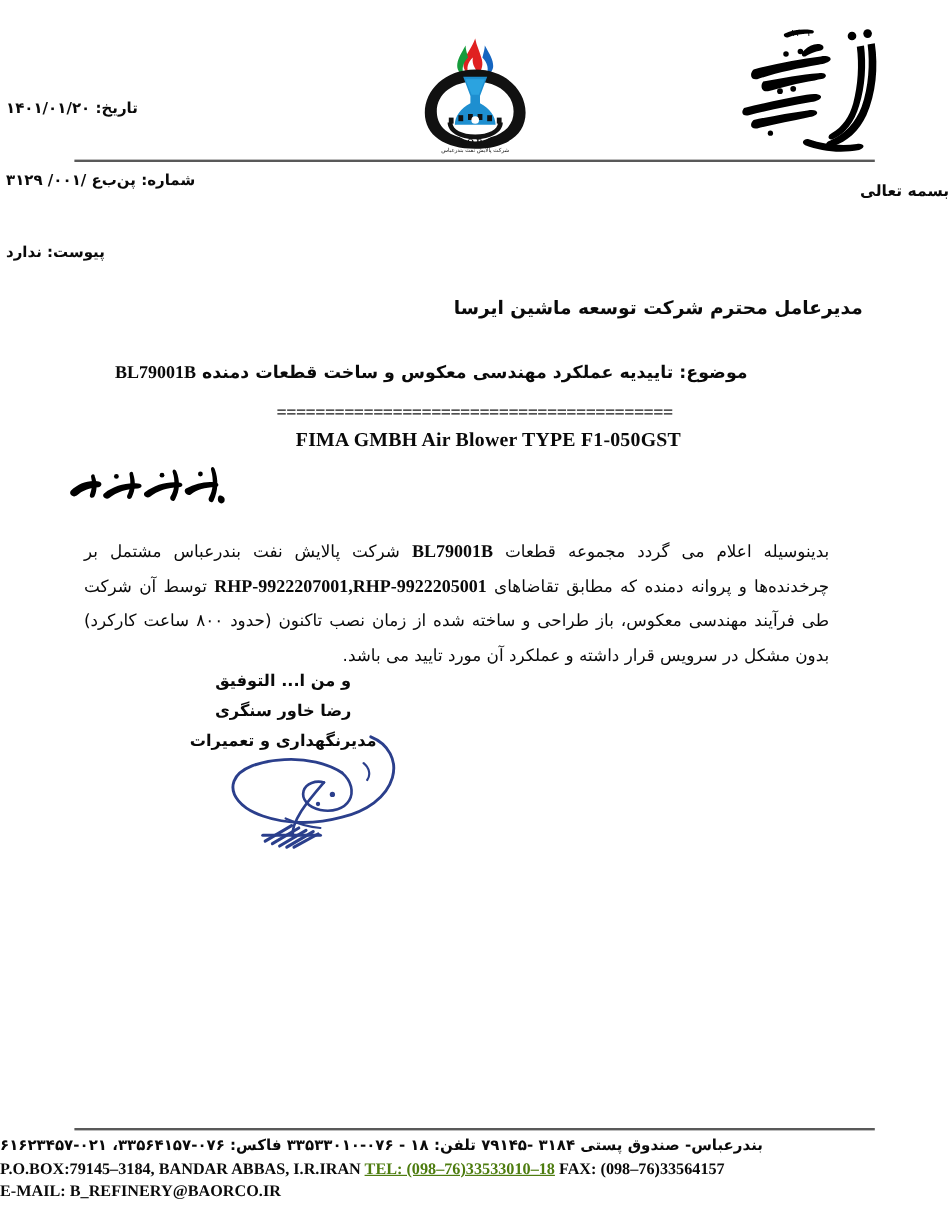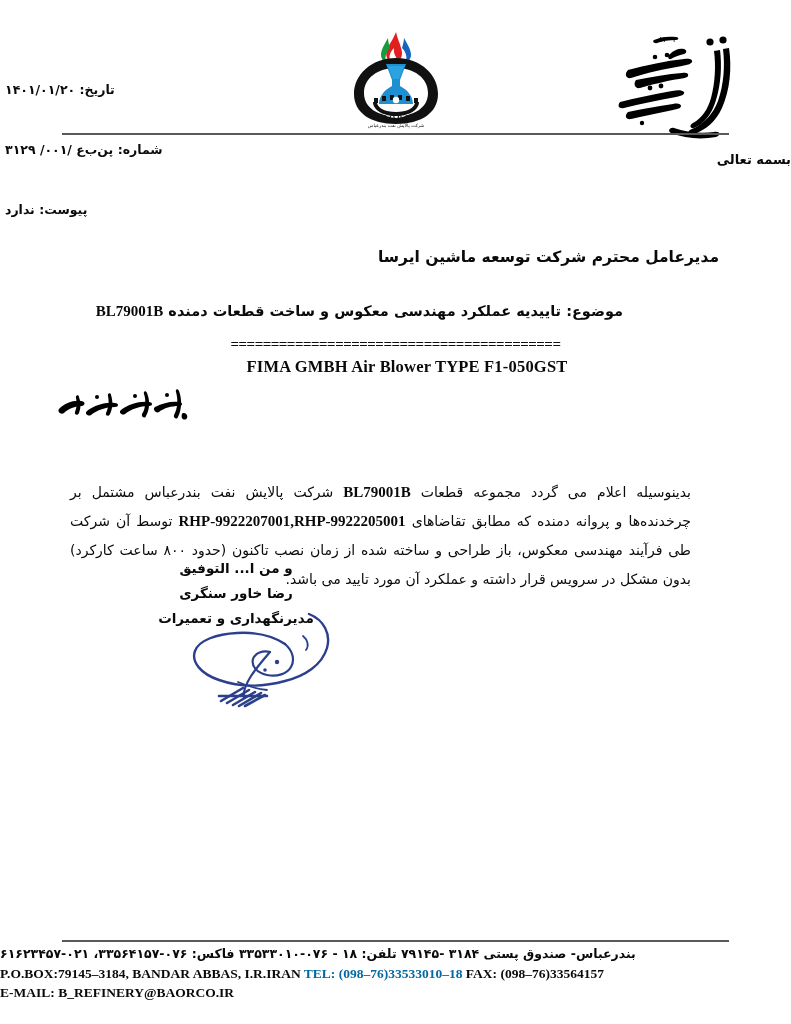--- a/index.html
+++ b/index.html
@@ -28,21 +28,21 @@
     position: absolute;
     top: 12px;
     right: 0;
     left: 0;
     height: 115px;
   }
 
   
   .slogan {
     position: absolute;
-    top: 16px;
+    top: 4px;
     right: 52px;
     width: 215px;
     height: 112px;
     text-align: center;
   }
   .slogan svg { display: block; }
 
   
   .logo {
     position: absolute;
@@ -161,21 +161,20 @@
   .body-text {
     position: absolute;
     top: 446px;
     right: 100px;
     left: 70px;
     font-size: 14px;
     line-height: 29px;
     text-align: justify;
     text-align-last: right;
     font-weight: normal;
-    margin-top: 32px;
   }
   .body-text .ltr {
     font-family: "Liberation Serif", "DejaVu Serif", serif;
     font-weight: bold;
     font-size: 15px;
     direction: ltr;
     unicode-bidi: isolate;
   }
 
   
@@ -227,21 +226,22 @@
   .footer .en-line {
     direction: ltr;
     font-family: "Liberation Serif", "DejaVu Serif", serif;
     font-size: 13.5px;
     font-weight: bold;
     line-height: 19px;
     white-space: nowrap;
     margin-top: 1px;
   }
   .footer .tel-link {
-    color: #0369a1;
+    color: #4d7c0f;
+    text-decoration: underline;
   }
   .footer .email-line {
     direction: ltr;
     font-family: "Liberation Serif", "DejaVu Serif", serif;
     font-size: 13.5px;
     font-weight: bold;
     line-height: 19px;
   }
 </style>
 </head>

